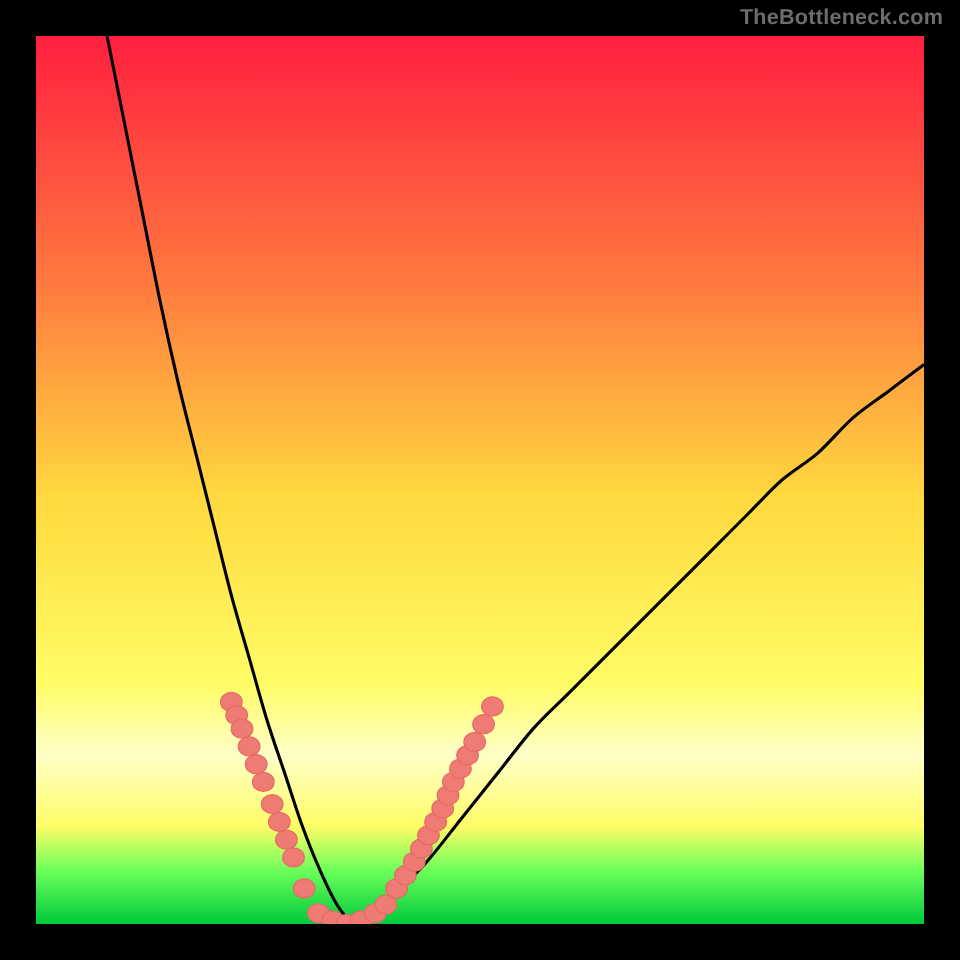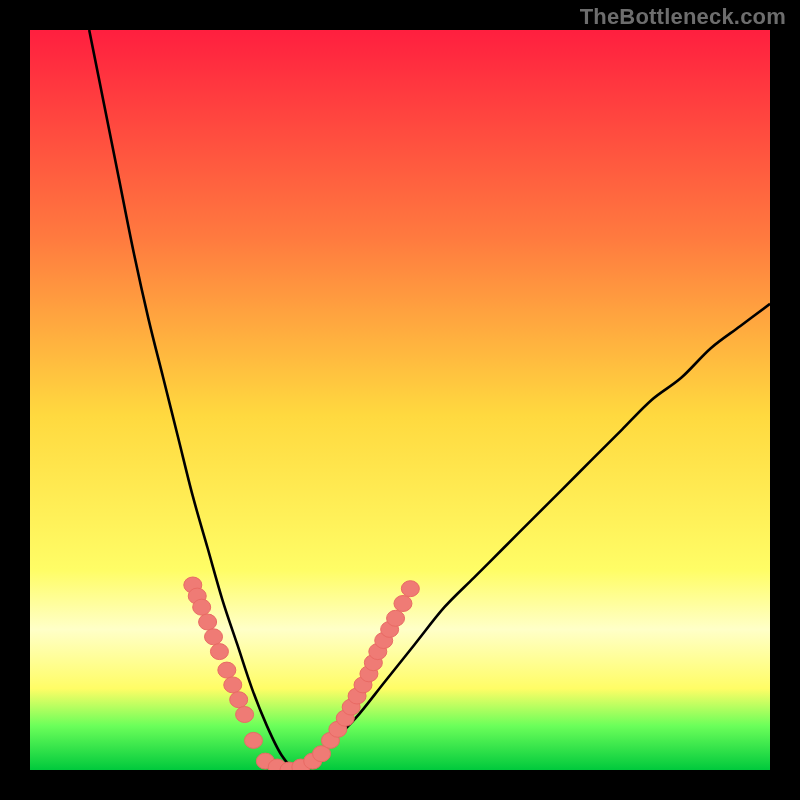--- a/index.html
+++ b/index.html
@@ -27,21 +27,21 @@
   }
   .plot-bg {
     position: absolute;
     inset: 0;
   }
   .watermark {
     position: absolute;
     top: 4px;
     right: 14px;
     color: #6d6d6d;
-    font-size: 22px;
+    font-size: 18px;
     font-weight: 600;
     letter-spacing: 0.2px;
     user-select: none;
   }
   svg.curve {
     position: absolute;
     inset: 0;
   }
 </style>
 </head>

